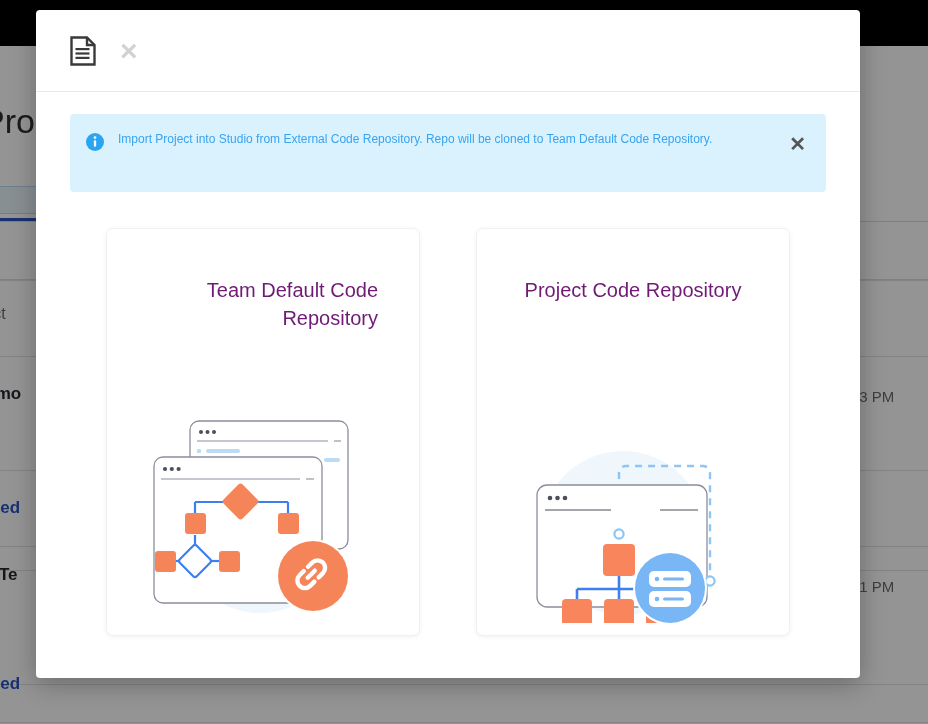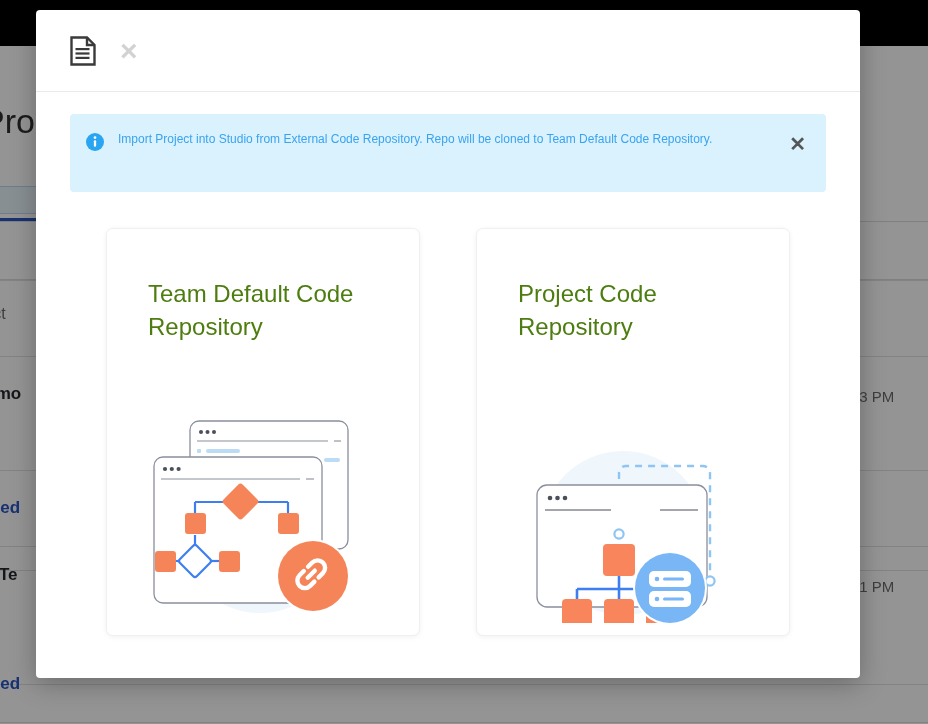--- a/index.html
+++ b/index.html
@@ -139,21 +139,21 @@
     width: 314px; height: 408px;
     background: #ffffff;
     border: 1px solid #f0f0f0;
     border-radius: 7px;
     box-shadow: 0 1px 5px rgba(0,0,0,.06);
     display: flex; flex-direction: column; align-items: center;
     cursor: pointer;
     padding-top: 48px;
   }
   .opt-title {
-    font-size: 24px; color: #4d7c0f; text-align: left;
+    font-size: 20px; color: #701a75; text-align: right;
     line-height: 1.38; max-width: 230px; font-weight: normal;
   }
   .opt-art { margin-top: auto; margin-bottom: 8px; }
 </style>
 </head>
 <body>
 
 <div id="page-root">
 
   <div class="bg-page">

